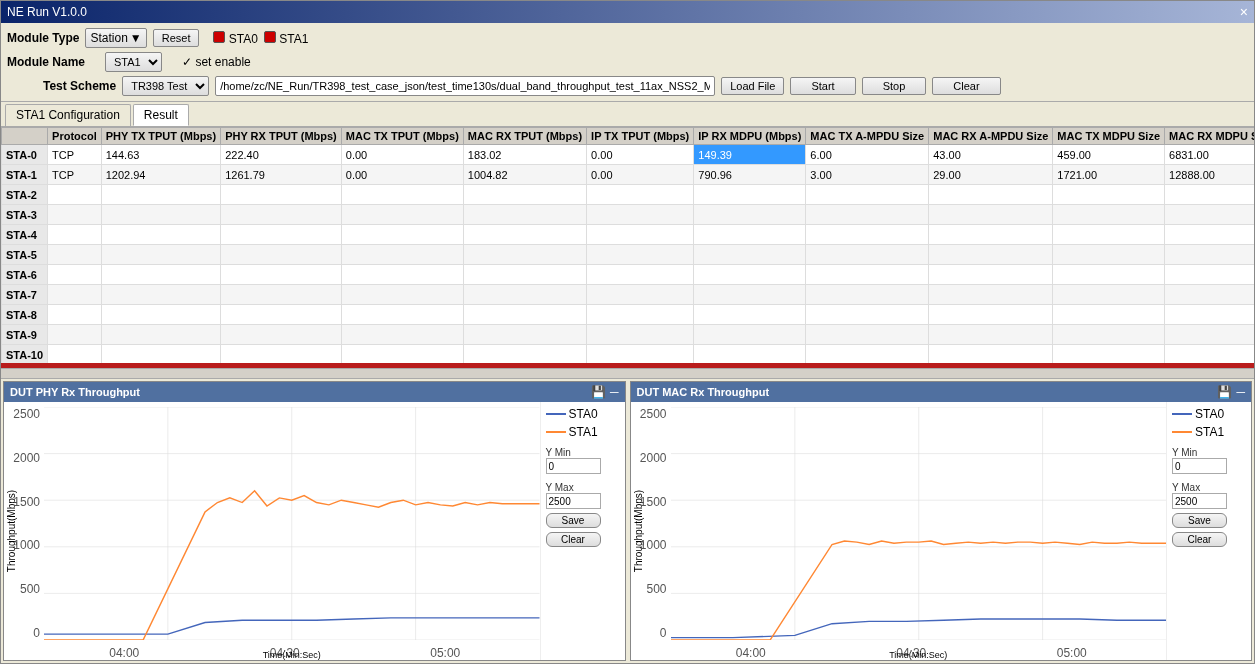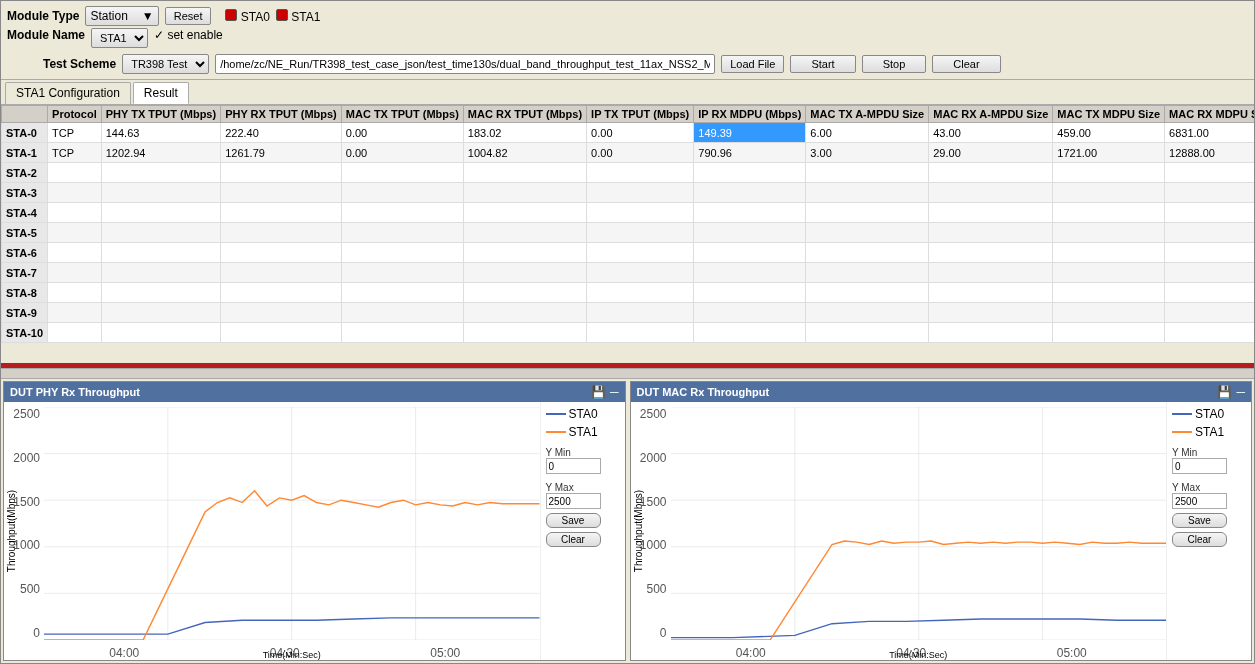--- a/index.html
+++ b/index.html
@@ -9,21 +9,21 @@
     
     .title-bar { background: linear-gradient(to right, #0a246a, #a6b5d7); color: white; padding: 3px 6px; display: flex; justify-content: space-between; align-items: center; height: 22px; }
     .title-bar-close { color: white; cursor: pointer; font-size: 14px; background: none; border: none; }
     
     .toolbar { background: #ece9d8; border-bottom: 1px solid #aaa; padding: 3px 6px; }
     
     .label { font-size: 12px; font-weight: bold; color: #000; white-space: nowrap; }
     
     .btn { background: linear-gradient(to bottom, #f5f5f5, #ddd); border: 1px solid #888; border-radius: 2px; padding: 2px 8px; cursor: pointer; font-size: 11px; color: #000; }
     
-    .dropdown-btn { background: linear-gradient(to bottom, #f5f5f5, #ddd); border: 1px solid #888; border-radius: 2px; padding: 2px 4px; cursor: pointer; font-size: 11px; color: #000; display: flex; align-items: center; gap: 14px; }
+    .dropdown-btn { background: linear-gradient(to bottom, #f5f5f5, #ddd); border: 1px solid #888; border-radius: 2px; padding: 2px 4px; cursor: pointer; font-size: 11px; color: #000; display: flex; align-items: center; gap: 2px; }
     
     .select-input { background: linear-gradient(to bottom, #f5f5f5, #ddd); border: 1px solid #888; border-radius: 2px; padding: 1px 4px; font-size: 11px; height: 20px; }
     
     .text-input { background: white; border: 1px solid #888; border-radius: 2px; padding: 1px 4px; font-size: 11px; height: 20px; }
     
     .led { width: 12px; height: 12px; border-radius: 2px; display: inline-block; border: 1px solid #555; }
     .led-red { background: #cc0000; }
     
     .tabs { display: flex; background: #ece9d8; padding: 2px 4px 0; border-bottom: 1px solid #aaa; }
     .tab { padding: 3px 10px; border: 1px solid #aaa; border-bottom: none; background: #ece9d8; cursor: pointer; font-size: 11px; margin-right: 2px; border-radius: 2px 2px 0 0; }
@@ -65,21 +65,21 @@
     .chart-control-label { font-size: 10px; color: #333; }
     .chart-control-input { width: 55px; height: 16px; border: 1px solid #aaa; font-size: 10px; padding: 1px 2px; }
     
     .chart-btn { background: linear-gradient(to bottom, #f5f5f5, #ddd); border: 1px solid #888; border-radius: 6px; padding: 1px 6px; cursor: pointer; font-size: 10px; width: 55px; text-align: center; }
     
     .scrollbar-h { height: 10px; background: #d4d0c8; border-top: 1px solid #aaa; }
 
     .path-input { width: 500px; }
     
     .toolbar-row1 { display: flex; align-items: center; gap: 6px; height: 24px; }
-    .toolbar-row2 { display: flex; gap: 6px; height: 24px; }
+    .toolbar-row2 { display: flex; align-items: center; gap: 20px; height: 24px; }
     .toolbar-row3 { display: flex; align-items: center; gap: 6px; height: 24px; margin-left: 36px; }
 
     .chart-y-axis-label { 
       position: absolute; 
       left: 2px; 
       top: 50%; 
       font-size: 10px; 
       writing-mode: vertical-lr; 
       transform: rotate(180deg) translateY(50%);
       white-space: nowrap;
@@ -90,20 +90,24 @@
     .chart-x-axis { position: absolute; bottom: 0; left: 40px; right: 14px; display: flex; justify-content: space-around; font-size: 9px; color: #555; }
     .chart-y-ticks { position: absolute; top: 5px; left: 0; bottom: 20px; width: 38px; display: flex; flex-direction: column; justify-content: space-between; align-items: flex-end; font-size: 9px; color: #555; padding-right: 2px; }
     
     .big-btn { padding: 2px 20px; }
   </style>
 </head>
 <body>
 
 <div class="window">
 
+  <div class="title-bar">
+    <span>NE Run V1.0.0</span>
+    <button class="title-bar-close">×</button>
+  </div>
 
   <div class="toolbar">
 
     <div class="toolbar-row1">
       <span class="label">Module Type</span>
       <button class="dropdown-btn">
         <span>Station</span>
         <span>▼</span>
       </button>
       <button class="btn">Reset</button>

